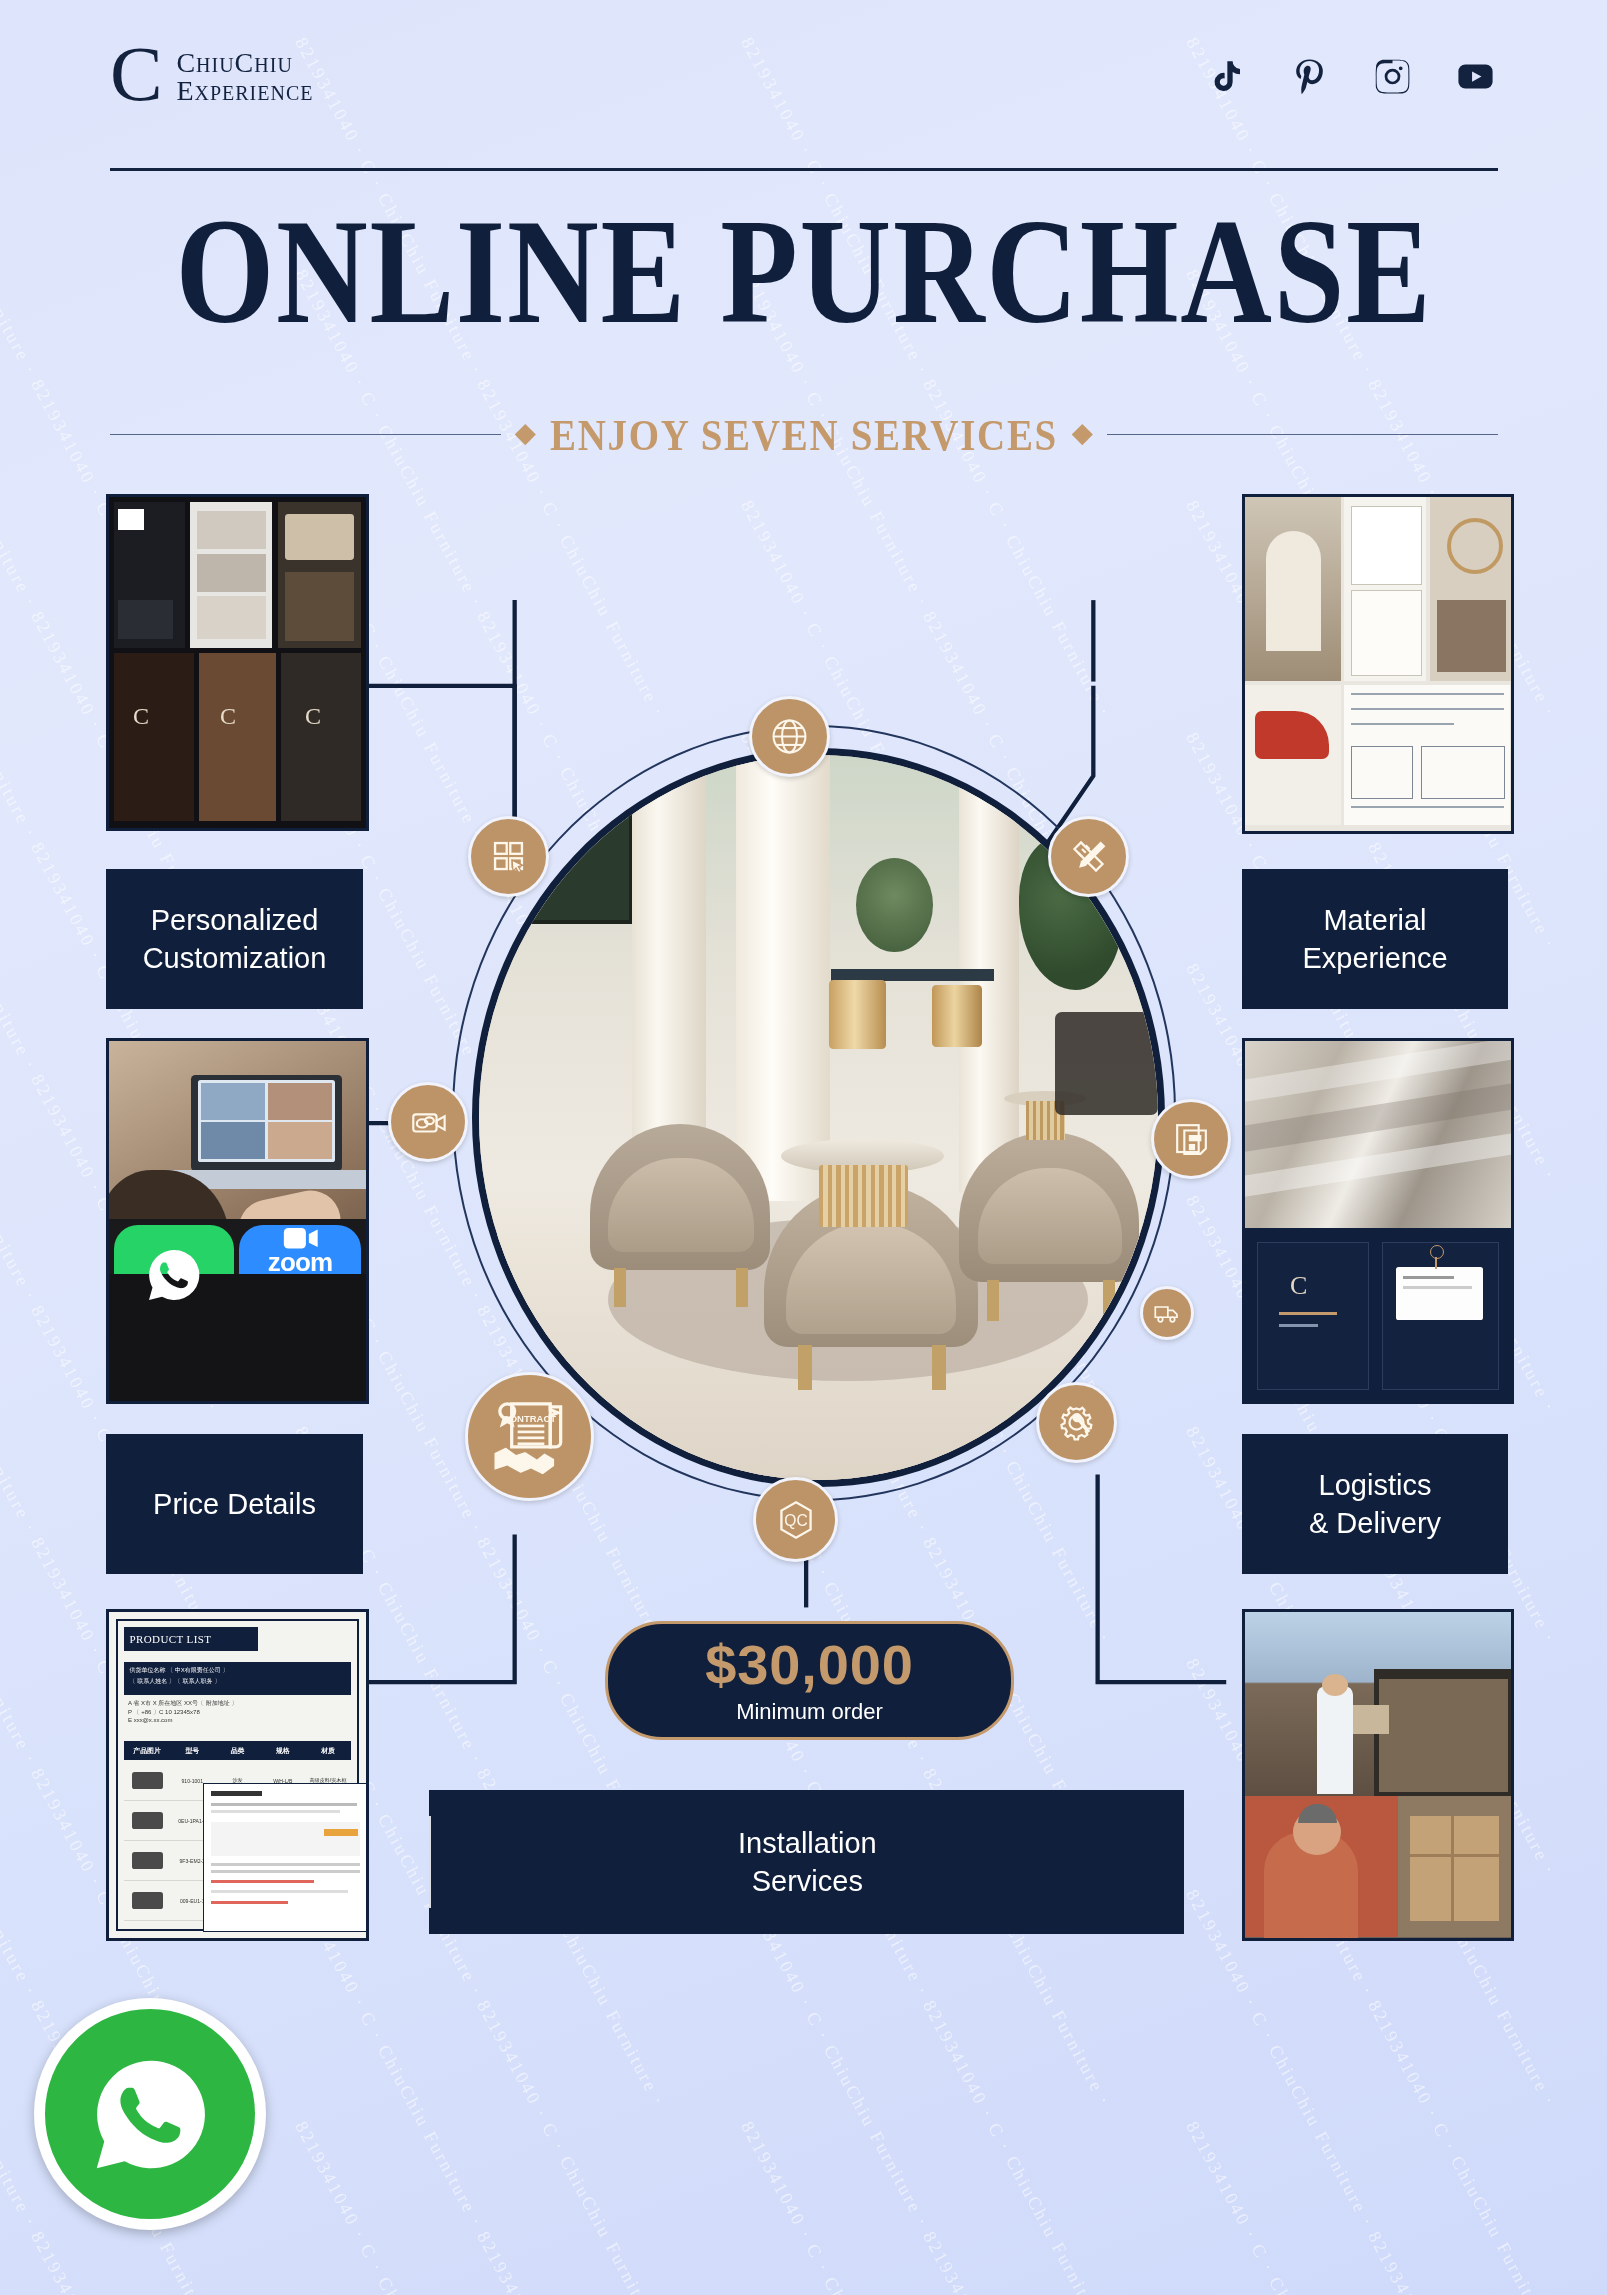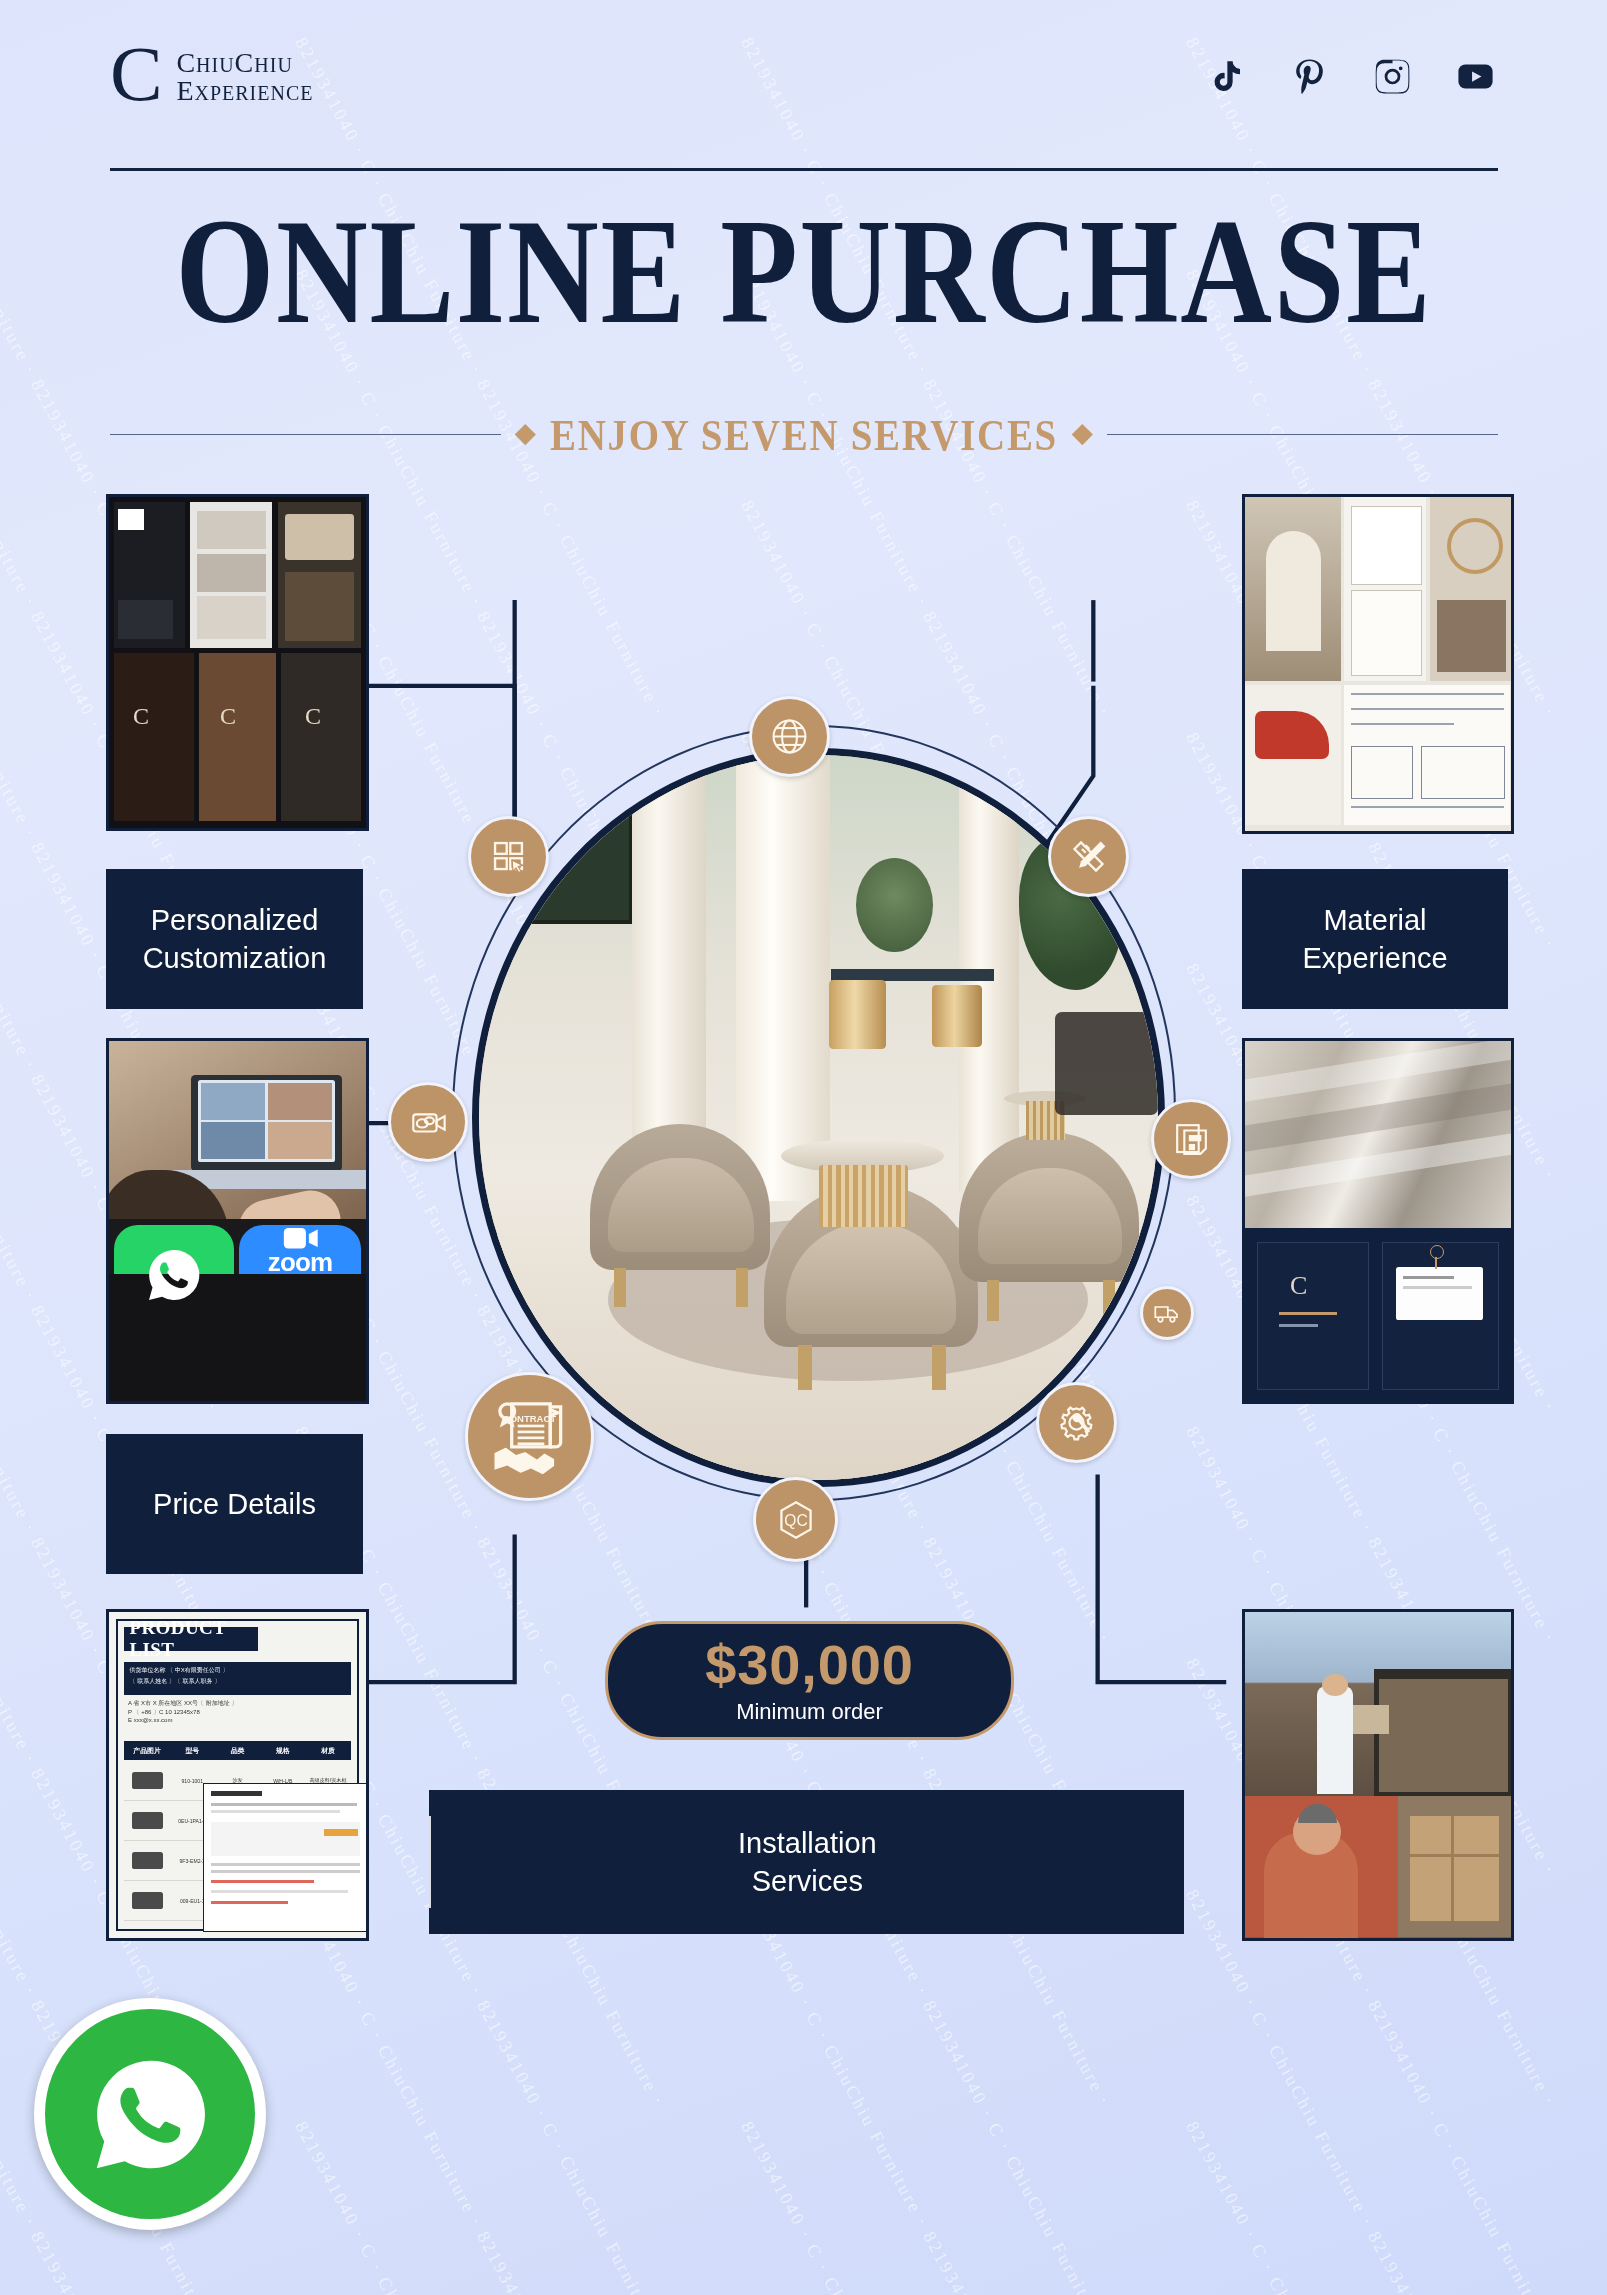--- a/index.html
+++ b/index.html
@@ -256,21 +256,21 @@
 
   <div class="label-box" style="left:106px;top:1434px;width:257px;height:140px;">
     <div class="lb">Price Details</div>
   </div>
 
   <div class="photo" style="left:106px;top:1609px;width:257px;height:326px;">
     <div class="plist">
       <div style="position:absolute;left:6.9px;top:6.9px;right:6.9px;bottom:6.9px;border:2.6px solid #101f3c;"></div>
       <div class="bar" style="position:absolute;left:15.4px;top:15.4px;width:129px;height:24px;
            display:flex;align-items:center;padding-left:5.1px;">
-        <span style="font-family:'Liberation Serif',serif;font-size:19px;font-weight:700;letter-spacing:0.4px;">PRODUCT LIST</span>
+        <span style="font-family:'Liberation Serif',serif;font-size:11px;font-weight:400;letter-spacing:0.4px;">PRODUCT LIST</span>
       </div>
       <div class="bar" style="position:absolute;left:15.4px;top:50px;right:15.4px;height:33px;padding:3.4px 5.1px;box-sizing:border-box;">
         <div style="font-size:6px;line-height:1.7;">供货单位名称 〔 中X有限责任公司 〕</div>
         <div style="font-size:6px;line-height:1.7;">〔 联系人姓名 〕〔 联系人职务 〕</div>
       </div>
       <div style="position:absolute;left:19px;top:87px;right:15.4px;">
         <div class="tiny">A  省 X市 X 所在地区 XX号〔 附加地址 〕</div>
         <div class="tiny">P  〔 +86 〕C 10 12345x78</div>
         <div class="tiny">E  xxx@x.xx.com</div>
       </div>
@@ -381,20 +381,26 @@
       <div style="position:absolute;left:34px;top:283px;width:39px;height:2.6px;background:#8494ad;"></div>
       <div style="position:absolute;left:137px;top:201px;width:115px;height:146px;background:#13233f;border:0.9px solid #2b3c5c;"></div>
       <div style="position:absolute;left:151px;top:226px;width:87px;height:53px;background:#fdfdfd;border-radius:2.6px;"></div>
       <div style="position:absolute;left:158px;top:235px;width:51px;height:3.4px;background:#999;"></div>
       <div style="position:absolute;left:158px;top:245px;width:69px;height:2.6px;background:#ccc;"></div>
       <div style="position:absolute;left:185px;top:204px;width:12px;height:12px;border:1.7px solid #c49a6c;border-radius:50%;"></div>
       <div style="position:absolute;left:190px;top:216px;width:1.7px;height:12px;background:#c49a6c;"></div>
     </div>
   </div>
 
+  <div class="label-box" style="left:1242px;top:1434px;width:266px;height:140px;">
+    <div class="lb">
+      <div>Logistics</div>
+      <div>&amp; Delivery</div>
+    </div>
+  </div>
 
   <div class="photo" style="left:1242px;top:1609px;width:266px;height:326px;">
     <div class="ph-inner" style="background:#6e6257;">
       <div style="position:absolute;left:0;top:0;width:266px;height:184px;background:
         linear-gradient(180deg,#bcd2e6 0%,#9db4cc 38%,#7b6a58 39%,#5d4f42 100%);"></div>
       <div style="position:absolute;left:129px;top:57px;width:141px;height:129px;background:#2f2b27;"></div>
       <div style="position:absolute;left:134px;top:67px;width:129px;height:113px;background:#7a6a55;"></div>
       <div style="position:absolute;left:72px;top:74px;width:36px;height:108px;background:#f0f3f6;border-radius:8.6px 8.6px 0 0;"></div>
       <div style="position:absolute;left:77px;top:62px;width:26px;height:22px;background:#d9b48e;border-radius:50%;"></div>
       <div style="position:absolute;left:108px;top:93px;width:36px;height:29px;background:#c8b79b;"></div>

